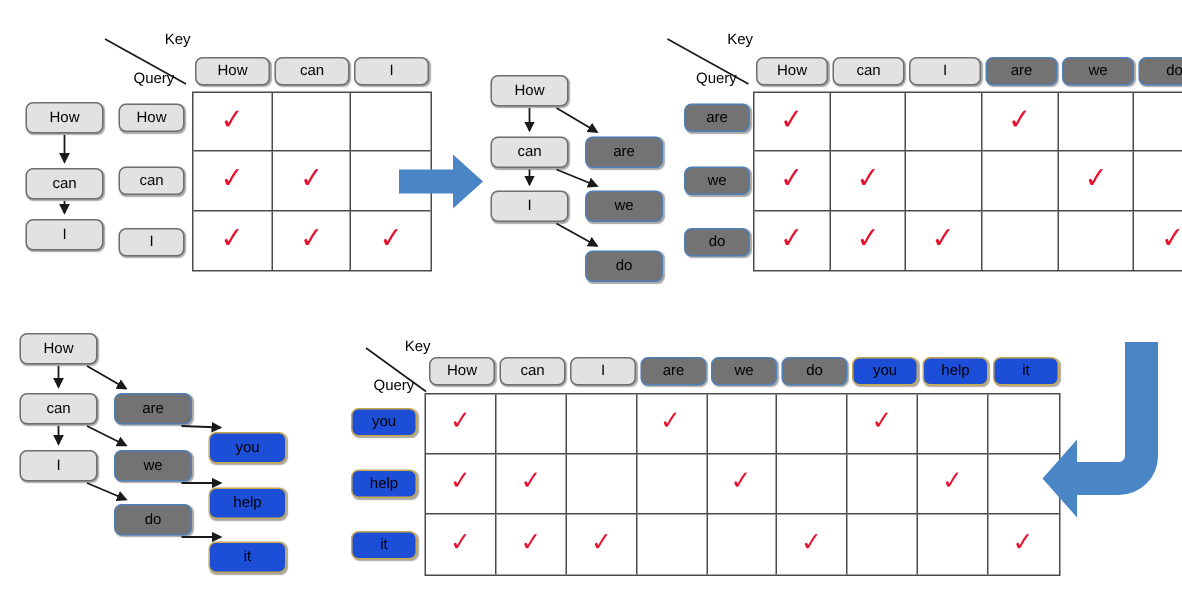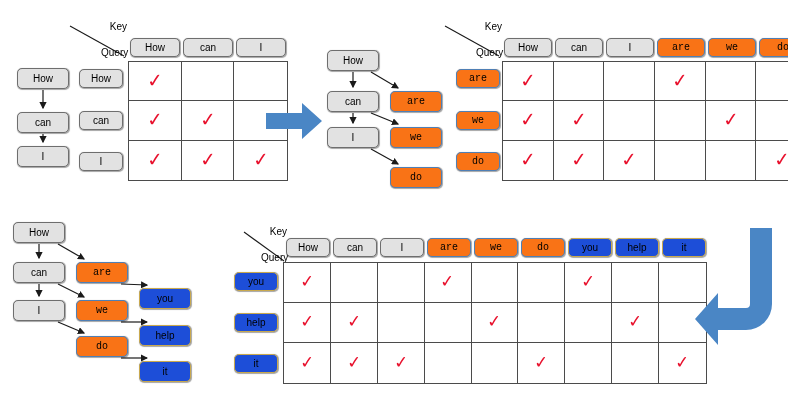--- a/index.html
+++ b/index.html
@@ -19,21 +19,21 @@
     box-sizing:border-box;
     border:1px solid #7f7f7f;
     border-radius:5px;
     font-size:10px;
     line-height:1;
     display:flex;align-items:center;justify-content:center;
     box-shadow:0.7px 0.7px 0.8px rgba(0,0,0,0.35);
     white-space:nowrap;
   }
   .tok.gray{background:#e2e2e2;border-color:#6e6e6e;}
-  .tok.blue{background:#f97316;border-color:#4f7fb5;font-family:Liberation Mono, monospace;}
+  .tok.blue{background:#737373;border-color:#4f7fb5;}
   .tok.tan {background:#1d4ed8;border-color:#c9a94e;}
 
   
   .matrix{position:absolute;}
   .grid{
     position:absolute;
     box-sizing:border-box;
     border:1.4px solid #4b4b4b;
     display:grid;
     background:#fff;
@@ -59,21 +59,21 @@
 
   
   .corner{position:absolute;width:62px;height:38px;}
   .corner .slash{
     position:absolute;left:0;top:0;width:62px;height:38px;overflow:visible;
   }
   .corner .kw{
     position:absolute;font-size:10px;line-height:1;color:#000;padding-left:23px;
   }
   .corner .k-key{right:1px;top:0px;}
-  .corner .k-query{left:12px;bottom:2px;}
+  .corner .k-query{left:0px;bottom:2px;}
 
   
   .treesvg{position:absolute;left:0;top:0;overflow:visible;}
 
   
   .blockarrow{position:absolute;}
 </style>
 </head>
 <body>
 

